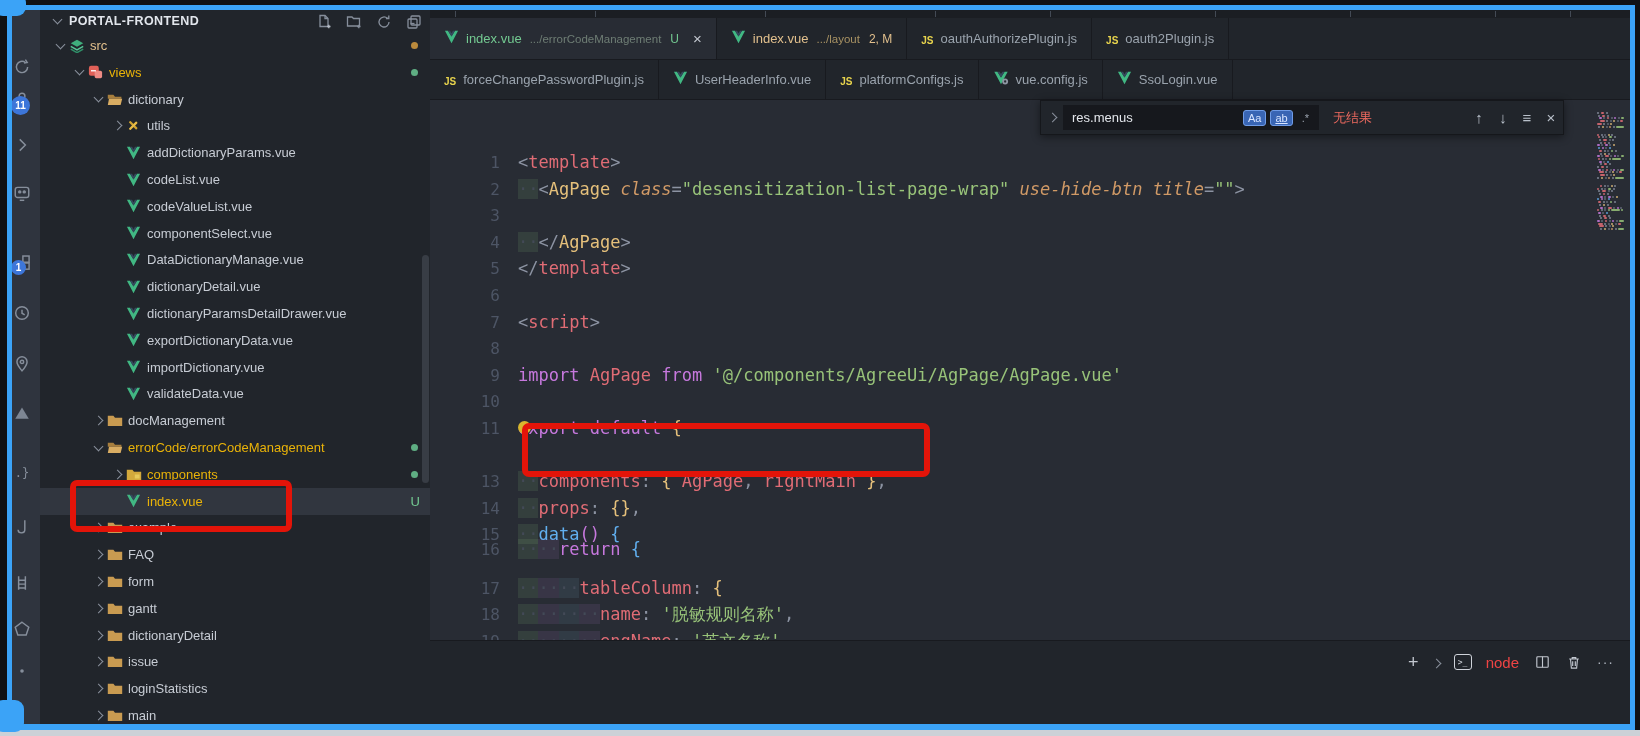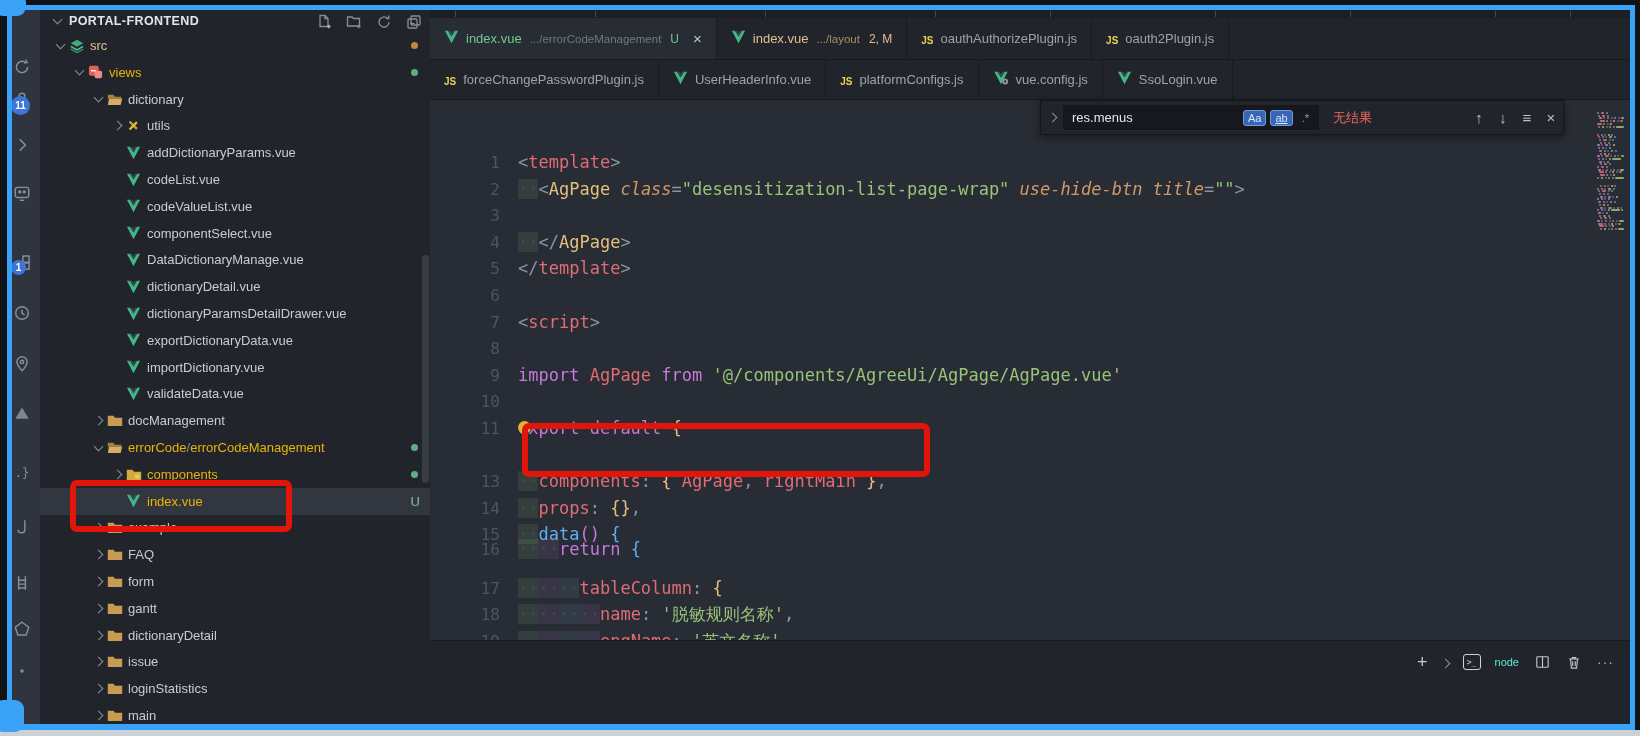--- a/index.html
+++ b/index.html
@@ -93,21 +93,21 @@
   .minimap{position:absolute;left:1166px;top:12px;width:32px;height:230px;}
   .mm-bar{position:absolute;height:2px;border-radius:1px;opacity:.85;}
   
   .panel{position:absolute;left:0;top:630px;width:1200px;height:84px;background:#21252b;border-top:1px solid #181a1f;box-sizing:border-box;}
   .panel-tabs{position:absolute;left:26px;top:12px;display:flex;gap:30px;align-items:center;}
   .ptab{font-size:12.5px;color:#8f97a3;display:flex;align-items:center;gap:7px;cursor:pointer;padding-bottom:9px;}
   .ptab.active{color:#e8ebf0;border-bottom:1.5px solid #d7dbe0;}
   .pbadge{background:#4d7dd8;color:#fff;font-size:11px;border-radius:9px;padding:2px 8px;}
   .panel-actions{position:absolute;right:16px;top:12px;display:flex;align-items:center;gap:14px;color:#c3c8d0;}
   .pa-plus{font-size:18px;line-height:1;color:#c3c8d0;}
-  .pa-node{font-size:11px;color:#5eead4;}
+  .pa-node{font-size:15px;color:#ef4444;}
   .pa-ico{display:flex;align-items:center;justify-content:center;width:18px;height:18px;}
   .pa-dots{font-size:14px;letter-spacing:1px;color:#aab0ba;}
   .termbox{width:16px;height:14px;border:1.2px solid #cfd3da;border-radius:3px;display:flex;align-items:center;justify-content:center;
            font-size:8px;color:#cfd3da;font-family:"DejaVu Sans Mono",monospace;}
   
   .annot{position:absolute;border:6px solid #e31409;border-radius:7px;z-index:40;pointer-events:none;}
   .annot-tree{left:70px;top:480px;width:210px;height:40px;}
   .annot-code{left:522px;top:423px;width:396px;height:42px;}
 </style>
 </head>

